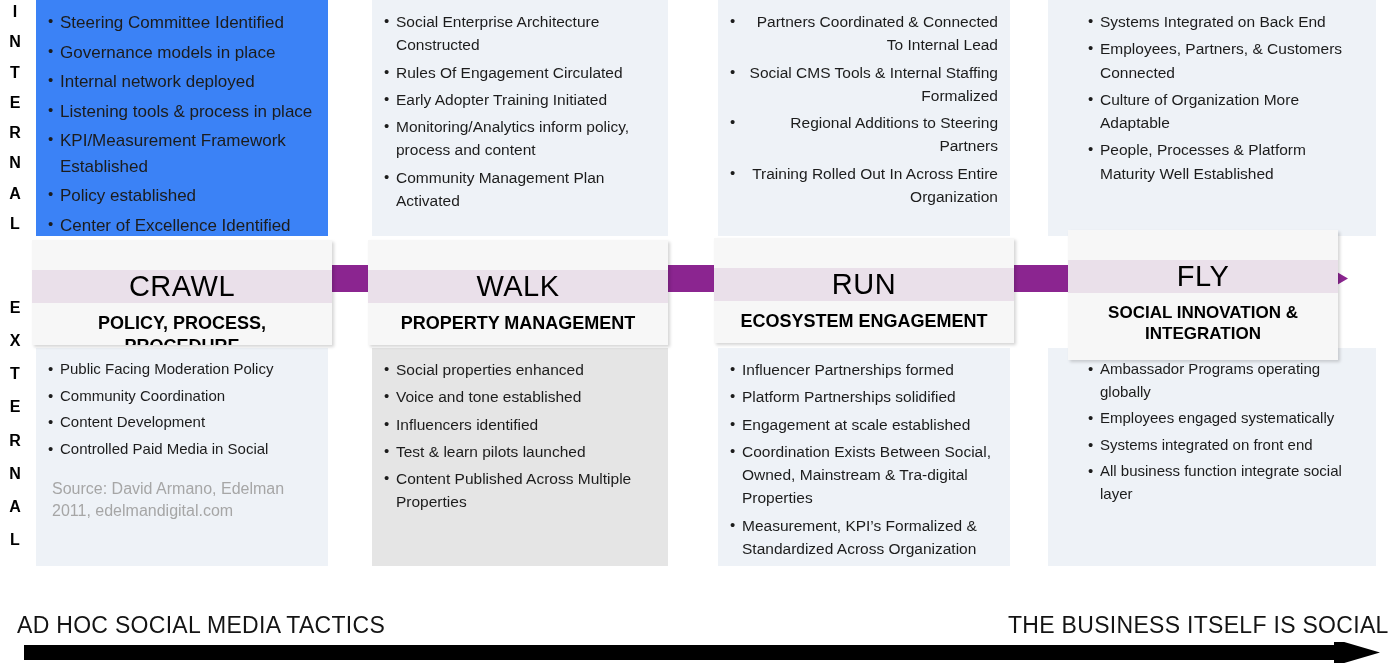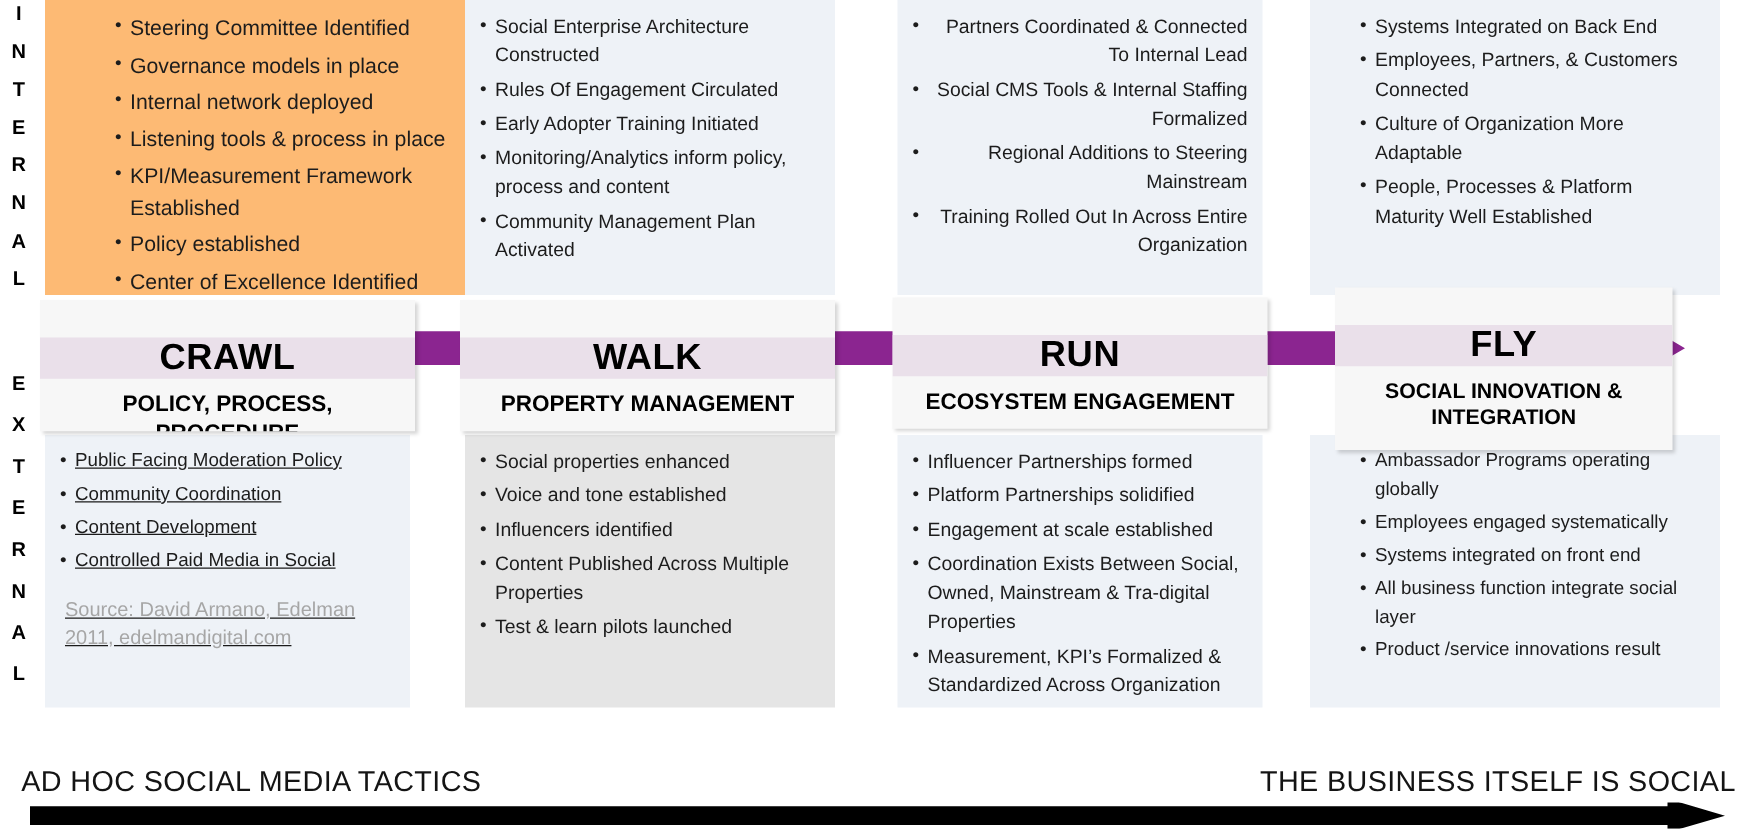--- a/index.html
+++ b/index.html
@@ -85,21 +85,21 @@
   }
   .stagebox .band{
     position:absolute;
     left:0;right:0;
     top:30px;height:33px;
     background:#eae0ea;
     z-index:0;
   }
   .stagebox .stname{
     position:relative;z-index:1;
-    font-weight:bold;
+    font-weight:normal;
     font-size:29px;
     line-height:33px;
     margin-top:30px;
     letter-spacing:0.5px;
     color:#000;
   }
   .stagebox .stsub{
     position:relative;z-index:1;
     font-weight:bold;
     font-size:18px;
@@ -144,21 +144,21 @@
   <span>E</span>
   <span>X</span>
   <span>T</span>
   <span>E</span>
   <span>R</span>
   <span>N</span>
   <span>A</span>
   <span>L</span>
 </div>
 
-<div class="col top c1" style="background: #fdba74; padding-left: 44px;">
+<div class="col top c1" style="background: #3b82f6;">
   <ul class="bul big" id="int-0">
       <li>Steering Committee Identified</li>
       <li>Governance models in place</li>
       <li>Internal network deployed</li>
       <li> Listening tools &amp; process in place</li>
       <li>KPI/Measurement Framework Established</li>
       <li>Policy established</li>
       <li>Center of Excellence Identified</li>
     </ul>
 </div>
@@ -168,21 +168,21 @@
       <li>Rules Of Engagement Circulated</li>
       <li>Early Adopter Training Initiated</li>
       <li>Monitoring/Analytics inform policy, process and content</li>
       <li>Community Management Plan Activated</li>
     </ul>
 </div>
 <div class="col top c3" style="background: rgb(238, 242, 247); text-align: right;">
   <ul class="bul" id="int-2">
       <li>Partners Coordinated &amp; Connected To Internal Lead</li>
       <li>Social CMS Tools &amp; Internal Staffing Formalized</li>
-      <li>Regional Additions to Steering Mainstream</li>
+      <li>Regional Additions to Steering Partners</li>
       <li>Training Rolled Out In Across Entire Organization</li>
     </ul>
 </div>
 <div class="col top c4" style="background: rgb(238, 242, 247);">
   <ul class="bul" id="int-3">
       <li>Systems Integrated on Back End</li>
       <li>Employees, Partners, &amp; Customers Connected</li>
       <li>Culture of Organization More Adaptable</li>
       <li>People, Processes &amp; Platform Maturity Well Established</li>
     </ul>
@@ -206,54 +206,53 @@
   <div class="band" style="background: rgb(234, 224, 234);"></div>
   <div class="stname">RUN</div>
   <div class="stsub">ECOSYSTEM ENGAGEMENT</div>
 </div>
 <div class="stagebox" id="stage-fly" style="background: rgb(247, 247, 247);">
   <div class="band" style="background: rgb(234, 224, 234);"></div>
   <div class="stname">FLY</div>
   <div class="stsub">SOCIAL INNOVATION &amp; INTEGRATION</div>
 </div>
 
-<div class="col bot c1" style="background: rgb(238, 242, 247); text-decoration: underline;">
+<div class="col bot c1" style="background: rgb(238, 242, 247);">
   <ul class="bul sml" id="ext-0">
       <li>Public Facing Moderation Policy</li>
       <li>Community Coordination</li>
       <li>Content Development</li>
       <li>Controlled Paid Media in Social</li>
     </ul>
   <div class="source" style="color: rgb(166, 166, 166);">Source: David Armano, Edelman 2011, edelmandigital.com</div>
 </div>
 <div class="col bot c2" style="background: #e5e5e5;">
   <ul class="bul" id="ext-1">
       <li>Social properties enhanced</li>
       <li>Voice and tone established</li>
       <li>Influencers identified</li>
+      <li>Test &amp; learn pilots launched</li>
       <li> Content Published Across Multiple Properties</li>
-      <li>Test &amp; learn pilots launched</li>
     </ul>
 </div>
 <div class="col bot c3" style="background: rgb(238, 242, 247);">
   <ul class="bul" id="ext-2">
       <li>Influencer Partnerships formed</li>
       <li>Platform Partnerships solidified</li>
       <li> Engagement at scale established</li>
       <li> Coordination Exists Between Social, Owned, Mainstream &amp; Tra-digital Properties</li>
       <li>Measurement, KPI’s Formalized &amp; Standardized Across Organization</li>
     </ul>
 </div>
 <div class="col bot c4" style="background: rgb(238, 242, 247);">
   <ul class="bul sml" id="ext-3">
       <li>Ambassador Programs operating globally</li>
       <li>Employees engaged systematically</li>
       <li>Systems integrated on front end</li>
       <li>All business function integrate social layer</li>
-      <li>Product /service innovations result</li>
     </ul>
 </div>
 
 <div class="footlabel" id="foot-left">AD HOC SOCIAL MEDIA TACTICS</div>
 <div class="footlabel" id="foot-right">THE BUSINESS ITSELF IS SOCIAL</div>
 <svg id="foot-arrow" viewBox="0 0 1356 21" preserveAspectRatio="none">
   <polygon id="foot-poly" points="0,3 1310,3 1310,-3 1356,10.5 1310,24 1310,18 0,18" fill="#000000"></polygon>
 </svg>
 
 </body></html>

